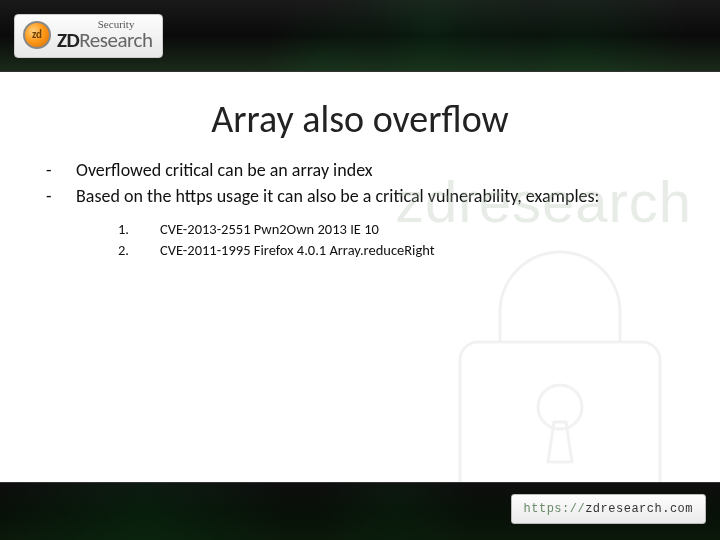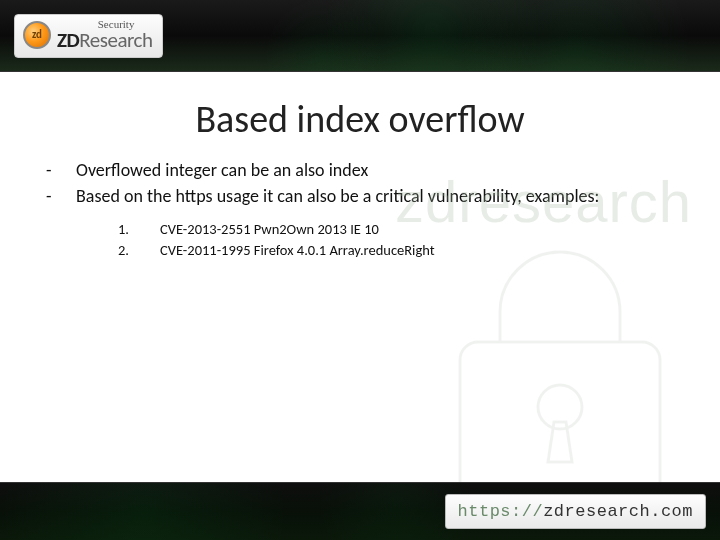--- a/index.html
+++ b/index.html
@@ -134,21 +134,21 @@
   }
   .url-box {
     position: absolute;
     right: 14px;
     top: 11px;
     background: linear-gradient(180deg, #fdfdfd 0%, #eaeaea 100%);
     border: 1px solid #bbb;
     border-radius: 3px;
     padding: 7px 12px;
     font-family: "Courier New", monospace;
-    font-size: 17px;
+    font-size: 12px;
     color: #333;
     letter-spacing: 0.5px;
     margin-left: 40px;
   }
   .url-box .proto { color: #6a8a6a; }
 </style>
 </head>
 <body>
 
 <div class="top-banner">
@@ -166,26 +166,26 @@
 <div class="content">
   <div class="watermark-text">zdresearch</div>
 
   <svg class="watermark-lock" width="260" height="300" viewBox="0 0 260 300">
     <rect x="30" y="120" width="200" height="160" rx="18" fill="none" stroke="#7a8a7a" stroke-width="3"></rect>
     <path d="M70 120 v-30 a60 60 0 0 1 120 0 v30" fill="none" stroke="#7a8a7a" stroke-width="3"></path>
     <circle cx="130" cy="185" r="22" fill="none" stroke="#7a8a7a" stroke-width="3"></circle>
     <path d="M124 200 L118 240 h24 L136 200 z" fill="none" stroke="#7a8a7a" stroke-width="3"></path>
   </svg>
 
-  <h1 class="title">Based index overflow</h1>
+  <h1 class="title">Array also overflow</h1>
 
   <div class="bullets">
     <div class="bullet-row">
       <div class="bullet-dash">-</div>
-      <div>Overflowed integer can be an also index</div>
+      <div>Overflowed critical can be an array index</div>
     </div>
     <div class="bullet-row">
       <div class="bullet-dash">-</div>
       <div>Based on the https usage it can also be a critical vulnerability, examples:</div>
     </div>
   </div>
 
   <div class="numbered">
     <div class="num-row">
       <div class="num-idx">1.</div>

